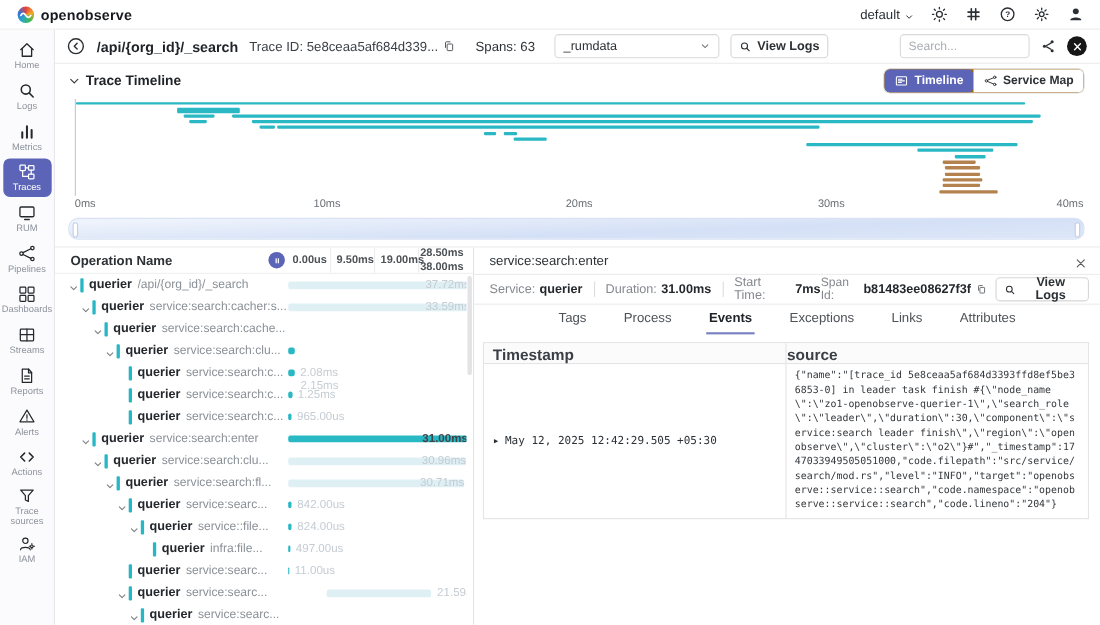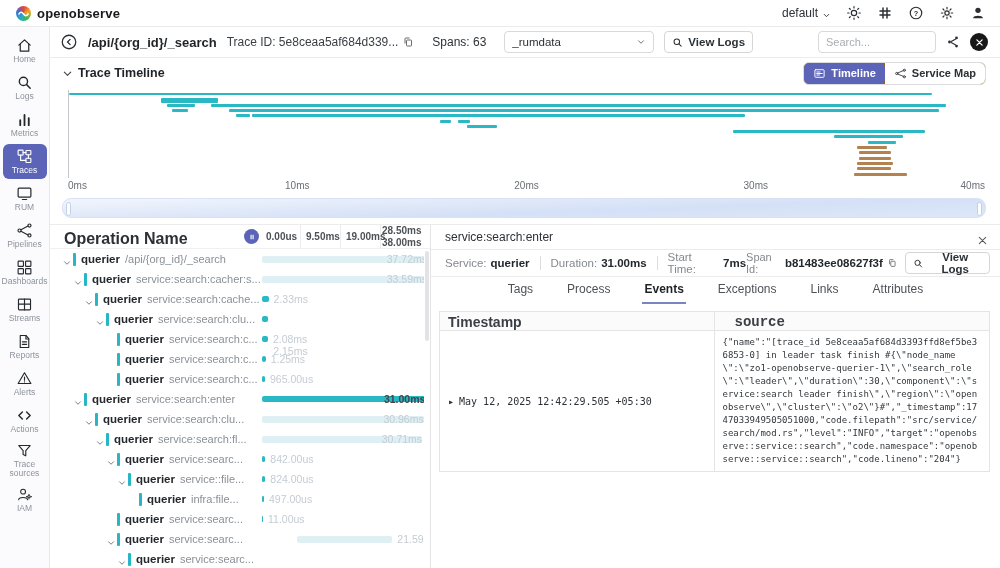--- a/index.html
+++ b/index.html
@@ -86,21 +86,21 @@
   .axis-tick { position:absolute; top:0; }
   .minimap { position:relative; margin:4px 14px 0 12px; height:20px; border-radius:9px;
     background:linear-gradient(178deg,#eef3fc 8%,#d4e0f6 60%,#dde7f8); border:1px solid #d9e2f4; }
   .mm-handle { position:absolute; top:3px; width:5px; height:14px; border-radius:3px;
     background:#fff; border:1px solid #c3cfe8; cursor:ew-resize; }
 
   
   .lower { flex:1; display:flex; min-height:0; border-top:1px solid #ececec; margin-top:6px; }
   .ops-panel { width:380px; flex:0 0 380px; position:relative; overflow:hidden; }
   .ops-head { height:24px; position:relative; border-bottom:1px solid #f0f0f0; }
-  .ops-title { position:absolute; left:14px; top:5px; font-size:16px; font-weight:700; color:#2c3136; }
+  .ops-title { position:absolute; left:14px; top:5px; font-size:12px; font-weight:700; color:#2c3136; }
   .collapse-circle { position:absolute; left:194px; top:4px; width:15px; height:15px; border-radius:50%;
     background:#5c64b7; color:#fff; cursor:pointer; display:flex; align-items:center; justify-content:center; }
   .collapse-circle svg { width:8px; height:8px; }
   .ops-tick { position:absolute; top:6px; font-size:10px; font-weight:600; color:#4d5257; }
   .ops-tick-stack { position:absolute; left:332px; top:0; font-size:10px; font-weight:600; color:#4d5257; line-height:12px; }
   .ops-vline { position:absolute; top:0; bottom:0; width:1px; background:#ededed; }
   .ops-rows { position:absolute; top:24px; left:0; right:6px; bottom:0; overflow:hidden; }
   .op-row { position:relative; height:20px; display:flex; align-items:center; cursor:pointer; }
   .op-chev { width:10px; height:10px; color:#7a7f85; flex:0 0 10px; margin-right:1px; }
   .op-chev svg { width:100%; height:100%; }
@@ -132,21 +132,21 @@
   .spanid { color:#85898f; font-size:11px; display:flex; align-items:center; gap:4px; margin-right:8px; }
   .spanid b { color:#24282c; font-size:11.5px; font-weight:700; }
   .dp-tabs { height:27px; flex:0 0 27px; display:flex; align-items:flex-end; justify-content:center; gap:30px;
     padding-bottom:0; }
   .dp-tab { font-size:12px; color:#4d5257; padding:4px 2px 6px; cursor:pointer; border-bottom:2px solid transparent; }
   .dp-tab.active { color:#1f2327; font-weight:600; border-bottom:2px solid #7b84c2; }
   .dp-table { margin:7px 10px 0 8px; border:1px solid #e4e4e6; display:flex; flex-direction:column; }
   .dpt-head { display:flex; height:19px; background:#fbfbfc; border-bottom:1px solid #e4e4e6;
     font-size:14px; font-weight:700; color:#3a3f45; }
   .dpt-c1 { width:50%; padding:2px 8px; border-right:1px solid #e4e4e6; }
-  .dpt-c2 { width:50%; padding:2px 20px;font-family:Liberation Mono, monospace; }
+  .dpt-c2 { width:50%; padding:2px 1px; }
   .dpt-body { display:flex; min-height:124px; }
   .dpt-ts { width:50%; border-right:1px solid #e4e4e6; display:flex; align-items:center; gap:5px; padding:4px 8px;
     font-family:"DejaVu Sans Mono", monospace; font-size:10px; color:#2c3136; }
   .dpt-expand { color:#2c3136; font-size:10px; cursor:pointer; }
   .dpt-src { width:50%; padding:5px 8px; font-family:"DejaVu Sans Mono", monospace; font-size:9px;
     line-height:1.45; color:#33373b; word-break:break-all; white-space:pre-wrap; }
 </style>
 </head>
 <body>
 
@@ -440,24 +440,20 @@
                   <span class="op-dur" style="right: 0%;">33.59ms</span>
                 </span>
               </div>
               <div class="op-row" style="padding-left: 34px;">
                 <span class="op-chev"><svg viewBox="0 0 24 24" fill="none" stroke="currentColor" stroke-width="2.4" stroke-linecap="round" stroke-linejoin="round">
                     <path d="M6 9l6 6 6-6"></path>
                   </svg></span>
                 <span class="op-accent"></span>
                 <span class="op-svc">querier</span>
                 <span class="op-name">service:search:cache...</span>
-                <span class="op-bararea">
-                  <span class="op-bar solid" style="left: 0%; width: 4%;"></span>
-                  <span class="op-dur" style="left: calc(4% + 5px);">2.33ms</span>
-                </span>
               </div>
               <div class="op-row" style="padding-left: 45px;">
                 <span class="op-chev"><svg viewBox="0 0 24 24" fill="none" stroke="currentColor" stroke-width="2.4" stroke-linecap="round" stroke-linejoin="round">
                     <path d="M6 9l6 6 6-6"></path>
                   </svg></span>
                 <span class="op-accent"></span>
                 <span class="op-svc">querier</span>
                 <span class="op-name">service:search:clu...</span>
                 <span class="op-bararea">
                   <span class="op-bar solid" style="left: 0%; width: 3.8%;"></span>

